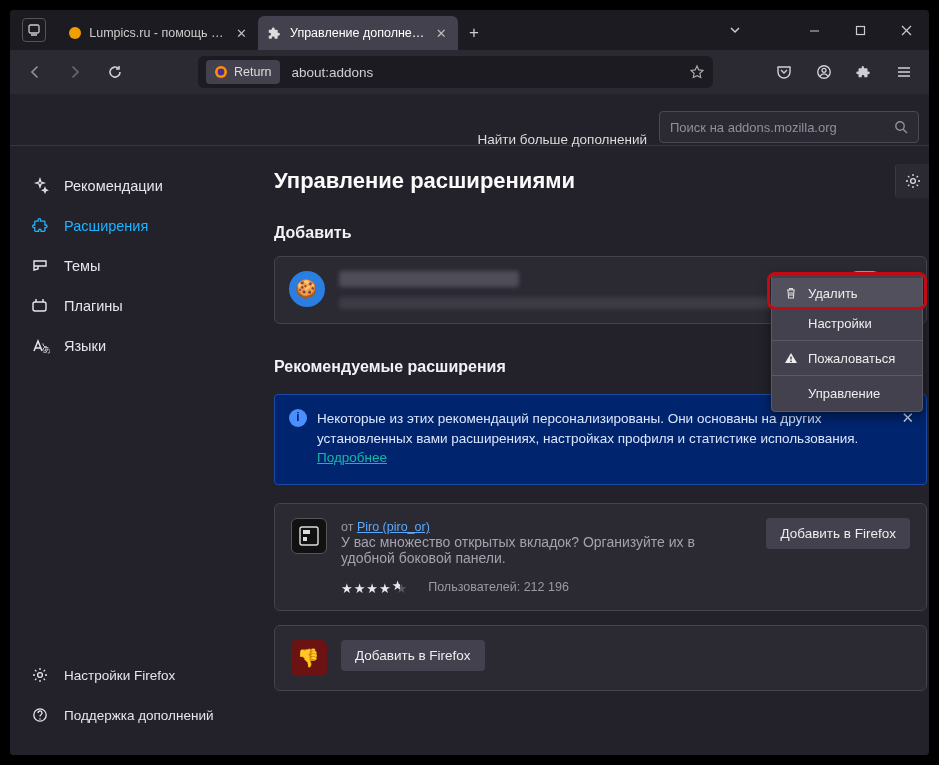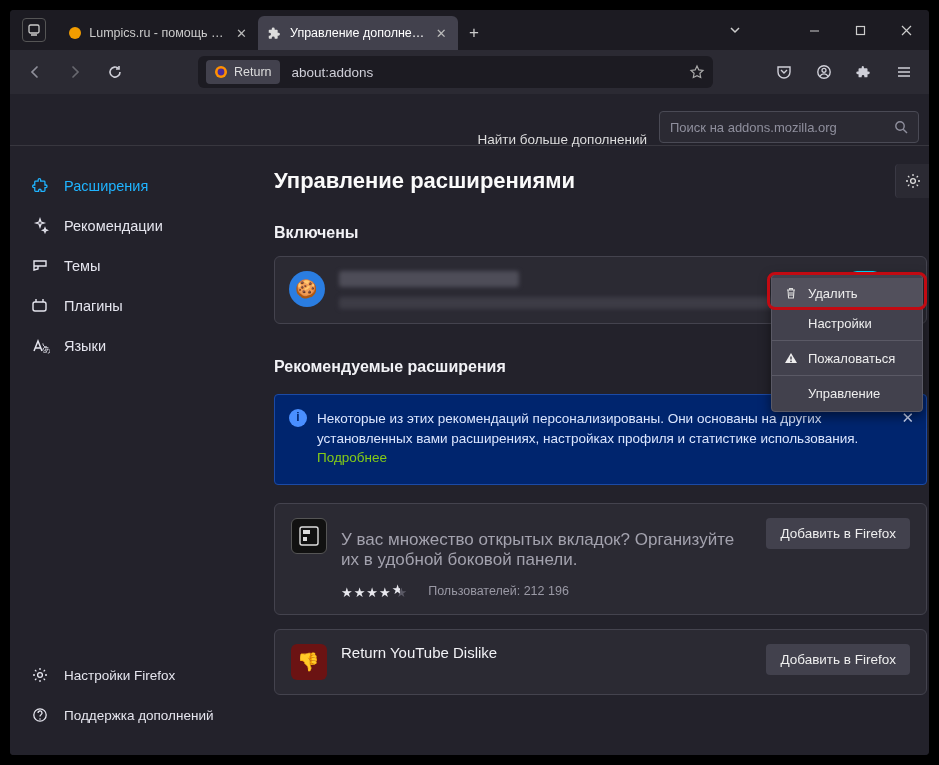--- a/index.html
+++ b/index.html
@@ -67,31 +67,31 @@
 .popup-item.hl { background:#52505c; }
 .popup-sep { height:1px; background:#5a5965; margin:2px 0; }
 .popup-wrap { position:relative; }
 .hl-ring { position:absolute; border:3px solid #c20a12; border-radius:8px; pointer-events:none; }
 .hl-ring.pos { right:2px; top:16px; width:160px; height:38px; z-index:6; }
 
 
 .notice { margin:18px 2px 0 0; background:#00256e; border:1px solid #1b4aa6; border-radius:4px; padding:14px 40px 16px 42px; position:relative; color:#dbe6ff; font-size:13.5px; line-height:1.45; }
 .notice-ico { position:absolute; left:14px; top:14px; width:18px; height:18px; border-radius:50%; background:#4a8fff; color:#00256e; display:flex; align-items:center; justify-content:center; font-size:12px; font-weight:bold; }
 .notice-close { position:absolute; right:12px; top:12px; color:#cdd9f7; font-size:15px; }
-.notice a { color:#84cc16; cursor:pointer; }
+.notice a { color:#14b8a6; text-decoration:underline; cursor:pointer; }
 
 
 .rec-card { margin:18px 2px 0 0; background:#2b2a33; border:1px solid #44434e; border-radius:6px; padding:14px 16px; display:flex; gap:14px; align-items:flex-start; }
 .rec-ico { width:36px; height:36px; background:#111; border:1px solid #555; border-radius:6px; display:flex; align-items:center; justify-content:center; font-size:18px; flex-shrink:0; }
 .rec-ico.red { background:#6b1313; color:#fff; border:none; }
 .rec-body { flex:1; }
 .rec-title { font-size:15px; color:#f2f2f6; }
 .rec-author { font-size:12.5px; color:#9a99a5; margin-top:2px; }
 .rec-author a { color:#5aa9ff; text-decoration:underline; }
-.rec-desc { font-size:17px; color:#a3a2ae; margin-top:12px; }
+.rec-desc { font-size:14px; color:#a3a2ae; }
 .rec-meta { display:flex; align-items:center; gap:20px; margin-top:12px; }
 .stars { color:#e8e8ee; font-size:13px; letter-spacing:1px; }
 .star-empty { color:#5a5965; }
 .users { font-size:12.5px; color:#9a99a5; }
 .add-btn { background:#42414d; color:#eee; font-size:13.5px; padding:8px 14px; border-radius:4px; white-space:nowrap; align-self:flex-start; }
 svg { display:block; }
 </style>
 </head>
 <body>
 
@@ -214,35 +214,35 @@
         <svg width="14" height="14" viewBox="0 0 14 14">
             <circle cx="6" cy="6" r="4.2" fill="none" stroke="#8f8f9d" stroke-width="1.4"></circle>
             <path d="M9.2 9.2 13 13" stroke="#8f8f9d" stroke-width="1.4"></path>
           </svg>
       </div>
     </div>
 
     <div class="content-split">
 
       <div class="sidebar">
+        <div class="side-item">
+          <span class="side-ico">
+              <svg width="18" height="18" viewBox="0 0 18 18">
+                <path d="M9 2l1 3 3 1-3 1-1 3-1-3-3-1 3-1zM14 11l.6 1.6 1.6.6-1.6.6L14 15.4l-.6-1.6-1.6-.6 1.6-.6z" fill="none" stroke="#e5e5ee" stroke-width="1.3"></path>
+              </svg>
+            </span>
+          <span>Рекомендации</span>
+        </div>
         <div class="side-item active">
           <span class="side-ico">
               <svg width="18" height="18" viewBox="0 0 18 18">
                 <path fill="none" stroke="#1fb4ff" stroke-width="1.5" d="M7 2a1.5 1.5 0 0 1 3 0v1.5H14a1 1 0 0 1 1 1V8h1a1.5 1.5 0 1 1 0 3h-1v3.5a1 1 0 0 1-1 1h-3.5v-1a1.5 1.5 0 1 0-3 0v1H4a1 1 0 0 1-1-1V11H2a1.5 1.5 0 1 1 0-3h1V4.5a1 1 0 0 1 1-1h3z" transform="scale(.85) translate(1.4,1.4)"></path>
               </svg>
             </span>
           <span>Расширения</span>
-        </div>
-        <div class="side-item">
-          <span class="side-ico">
-              <svg width="18" height="18" viewBox="0 0 18 18">
-                <path d="M9 2l1 3 3 1-3 1-1 3-1-3-3-1 3-1zM14 11l.6 1.6 1.6.6-1.6.6L14 15.4l-.6-1.6-1.6-.6 1.6-.6z" fill="none" stroke="#e5e5ee" stroke-width="1.3"></path>
-              </svg>
-            </span>
-          <span>Рекомендации</span>
         </div>
         <div class="side-item">
           <span class="side-ico">
               <svg width="18" height="18" viewBox="0 0 18 18">
                 <path d="M3 4h12v5H3zM3 9v4l4-1V9" fill="none" stroke="#e5e5ee" stroke-width="1.4"></path>
               </svg>
             </span>
           <span>Темы</span>
         </div>
         <div class="side-item">
@@ -292,21 +292,21 @@
         <div class="main-header">
           <h1>Управление расширениями</h1>
           <div class="gear-box">
               <svg width="16" height="16" viewBox="0 0 16 16">
                 <circle cx="8" cy="8" r="2.4" fill="none" stroke="#ddd" stroke-width="1.3"></circle>
                 <path d="M8 1v2M8 13v2M1 8h2M13 8h2M3 3l1.4 1.4M11.6 11.6 13 13M13 3l-1.4 1.4M4.4 11.6 3 13" stroke="#ddd" stroke-width="1.3"></path>
               </svg>
             </div>
         </div>
 
-        <div class="sect-h">Включены</div>
+        <div class="sect-h">Добавить</div>
 
         <div class="popup-wrap">
           <div class="ext-card">
             <div class="ext-ico">🍪</div>
             <div class="ext-body">
               <div class="ext-title"></div>
               <div class="ext-desc"></div>
             </div>
             <div class="ext-actions">
               <div class="toggle"></div>
@@ -354,33 +354,31 @@
 
         <div class="rec-card">
           <div class="rec-ico">
               <svg width="22" height="22" viewBox="0 0 22 22">
                 <rect x="2" y="2" width="18" height="18" rx="2" fill="none" stroke="#ddd" stroke-width="1.4"></rect>
                 <rect x="5" y="5" width="7" height="4" fill="#ddd"></rect>
                 <rect x="5" y="12" width="4" height="4" fill="#ddd"></rect>
               </svg>
             </div>
           <div class="rec-body">
+            <div class="rec-author"><span>от </span><a>Piro (piro_or)</a></div>
             <div class="rec-desc">У вас множество открытых вкладок? Организуйте их в удобной боковой панели.</div>
             <div class="rec-meta">
               <span class="stars">★★★★<span style="position:relative;display:inline-block;width:.65em;overflow:hidden">★</span><span class="star-empty" style="margin-left:-.35em">★</span></span>
               <span class="users">Пользователей: 212 196</span>
             </div>
           </div>
           <div class="add-btn">Добавить в Firefox</div>
         </div>
 
         <div class="rec-card" style="margin-top:14px">
           <div class="rec-ico red">👎</div>
-          <div class="rec-body">
-            <div class="rec-title">Return YouTube Dislike</div>
-          </div>
           <div class="add-btn">Добавить в Firefox</div>
         </div>
 
       </div>
     </div>
   </div>
 </div>
 
 </body></html>

